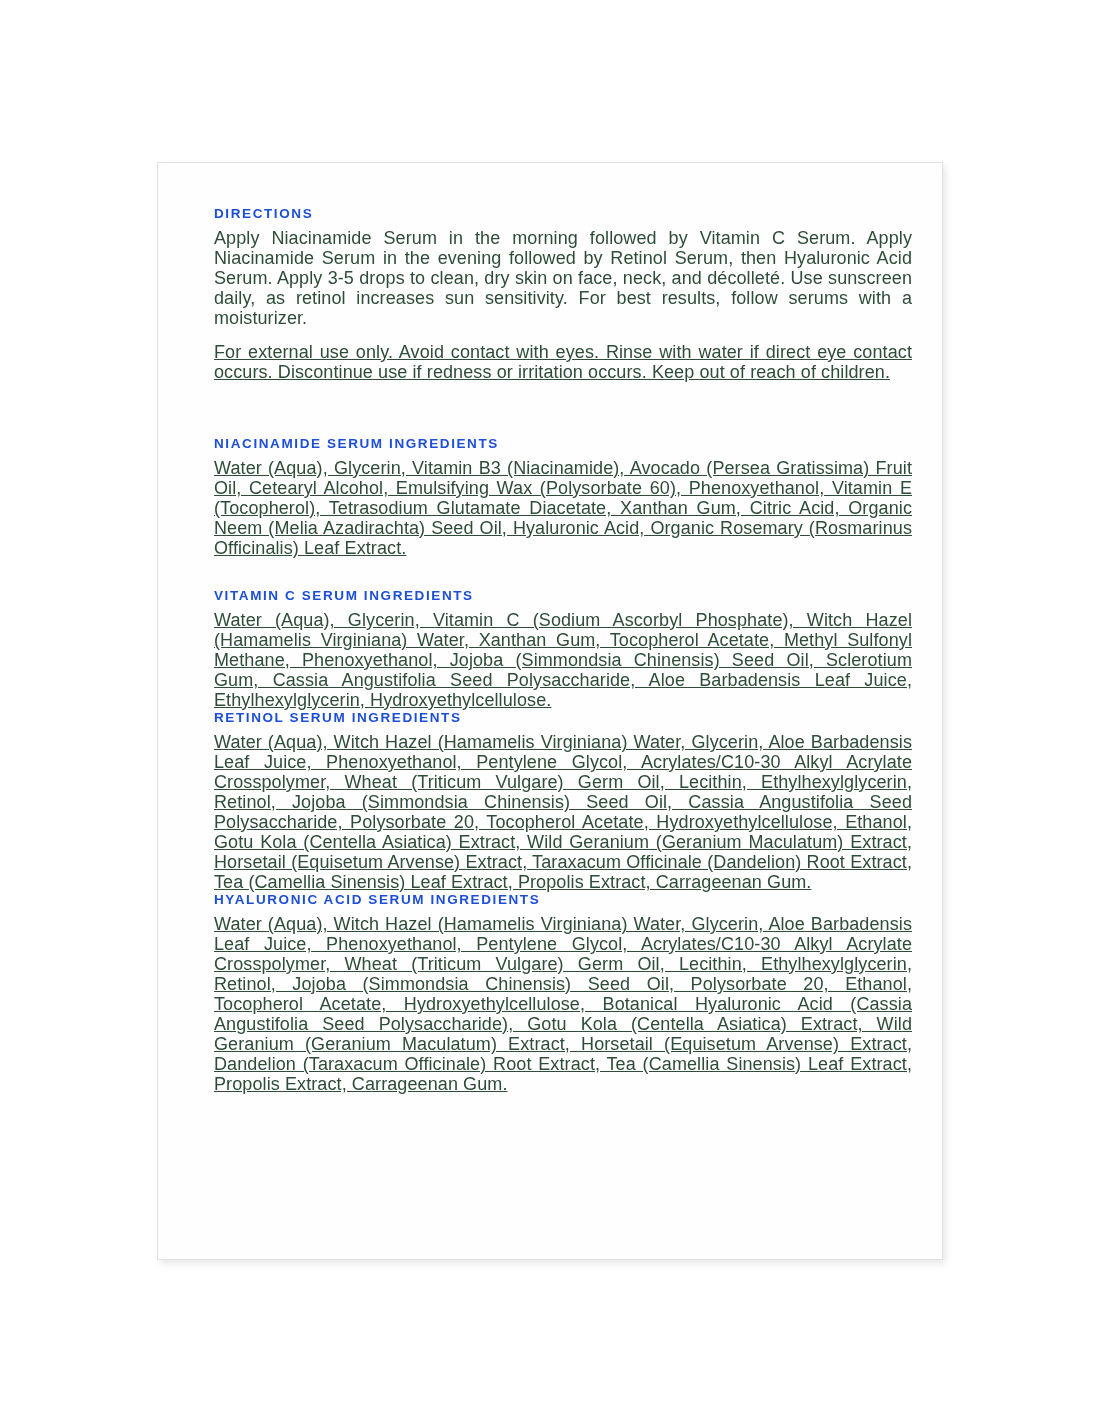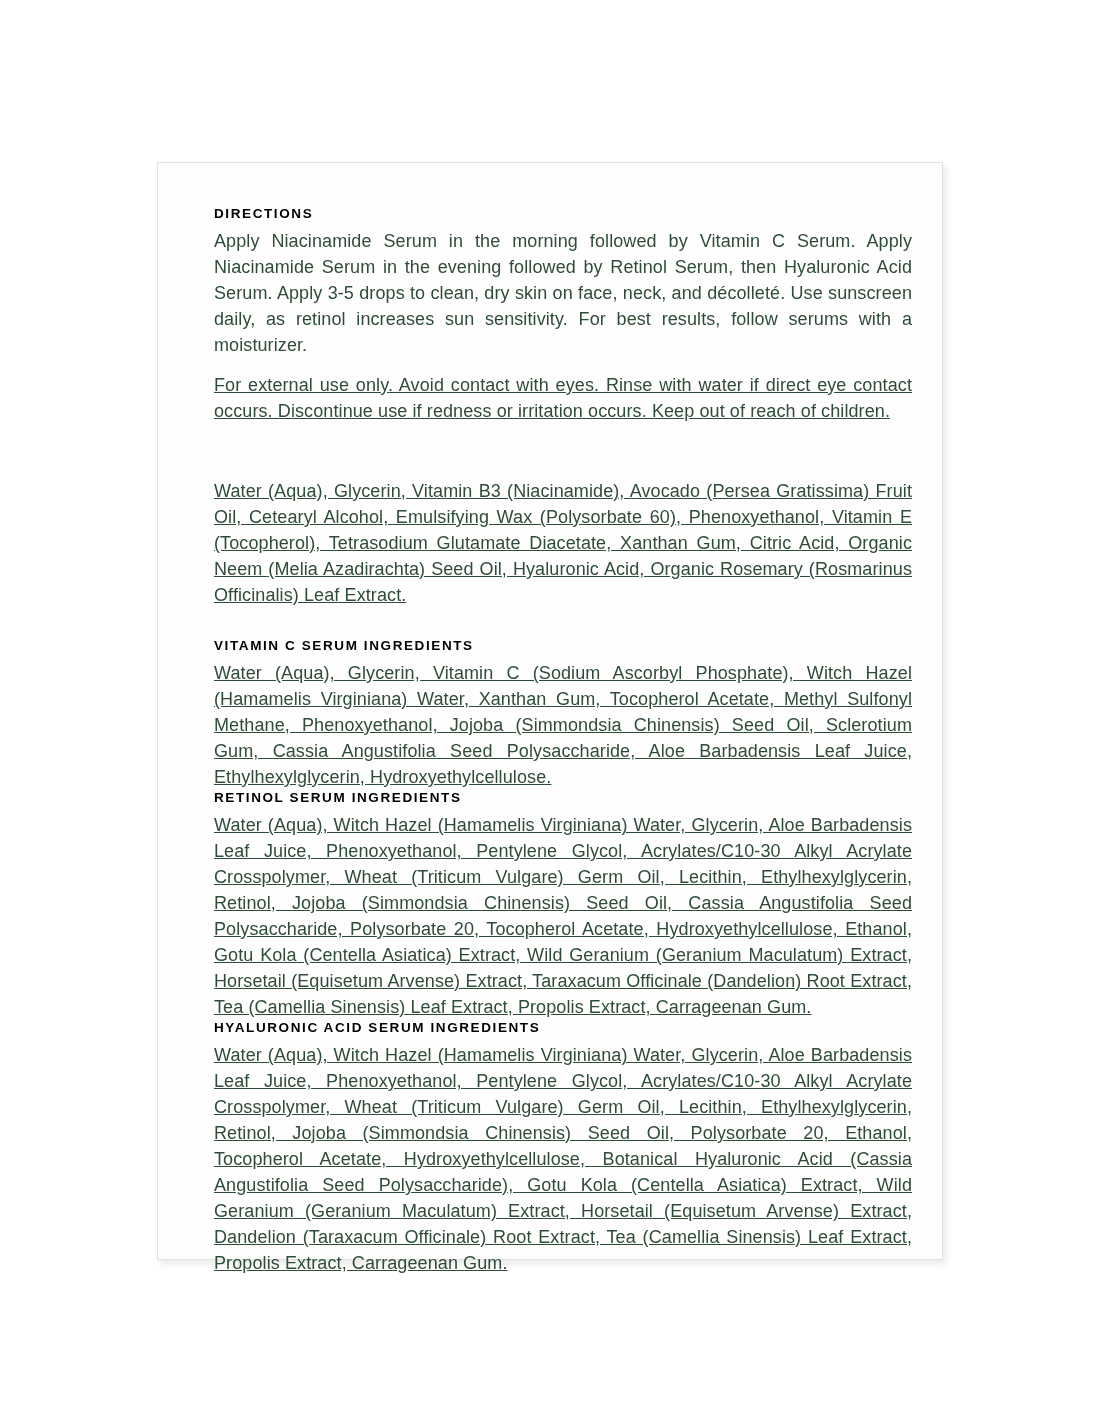--- a/index.html
+++ b/index.html
@@ -31,46 +31,47 @@
   }
   .sec { margin: 0; }
   .sec + .sec { }
   .sec.gap-large { margin-top: 54px; }
   .sec.gap-med { margin-top: 30px; }
   .heading {
     margin: 0 0 7px 0;
     font-size: 13.5px;
     font-weight: bold;
     letter-spacing: 1.6px;
-    color: #000000;
+    color: #1d4ed8;
     text-transform: uppercase;
   }
   .para {
     margin: 0 0 14px 0;
     font-size: 18px;
-    line-height: 26px;
+    line-height: 20px;
     text-align: justify;
     color: #2e4c38;
     letter-spacing: 0.1px;
   }
   .para:last-child { margin-bottom: 0; text-decoration: underline; }
 </style>
 </head>
 <body>
 
 <div class="page">
   <div class="card">
 
     <section class="sec">
       <h2 class="heading">DIRECTIONS</h2>
       <p class="para">Apply Niacinamide Serum in the morning followed by Vitamin C Serum. Apply Niacinamide Serum in the evening followed by Retinol Serum, then Hyaluronic Acid Serum. Apply 3-5 drops to clean, dry skin on face, neck, and décolleté. Use sunscreen daily, as retinol increases sun sensitivity. For best results, follow serums with a moisturizer.</p>
       <p class="para">For external use only. Avoid contact with eyes. Rinse with water if direct eye contact occurs. Discontinue use if redness or irritation occurs. Keep out of reach of children.</p>
     </section>
 
     <section class="sec gap-large">
+      <h2 class="heading">NIACINAMIDE SERUM INGREDIENTS</h2>
       <p class="para">Water (Aqua), Glycerin, Vitamin B3 (Niacinamide), Avocado (Persea Gratissima) Fruit Oil, Cetearyl Alcohol, Emulsifying Wax (Polysorbate 60), Phenoxyethanol, Vitamin E (Tocopherol), Tetrasodium Glutamate Diacetate, Xanthan Gum, Citric Acid, Organic Neem (Melia Azadirachta) Seed Oil, Hyaluronic Acid, Organic Rosemary (Rosmarinus Officinalis) Leaf Extract.</p>
     </section>
 
     <section class="sec gap-med">
       <h2 class="heading">VITAMIN C SERUM INGREDIENTS</h2>
       <p class="para">Water (Aqua), Glycerin, Vitamin C (Sodium Ascorbyl Phosphate), Witch Hazel (Hamamelis Virginiana) Water, Xanthan Gum, Tocopherol Acetate, Methyl Sulfonyl Methane, Phenoxyethanol, Jojoba (Simmondsia Chinensis) Seed Oil, Sclerotium Gum, Cassia Angustifolia Seed Polysaccharide, Aloe Barbadensis Leaf Juice, Ethylhexylglycerin, Hydroxyethylcellulose.</p>
     </section>
 
     <section class="sec">
       <h2 class="heading">RETINOL SERUM INGREDIENTS</h2>

